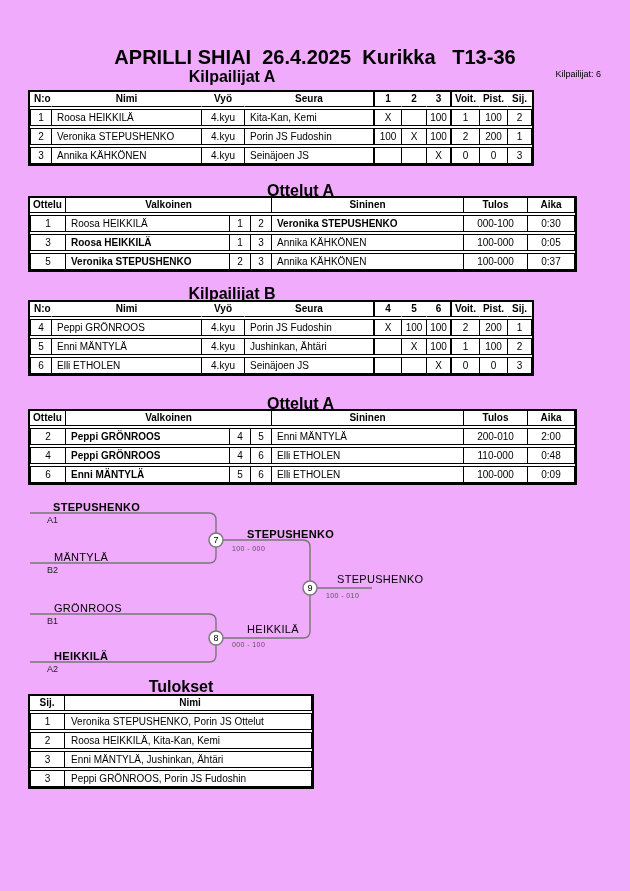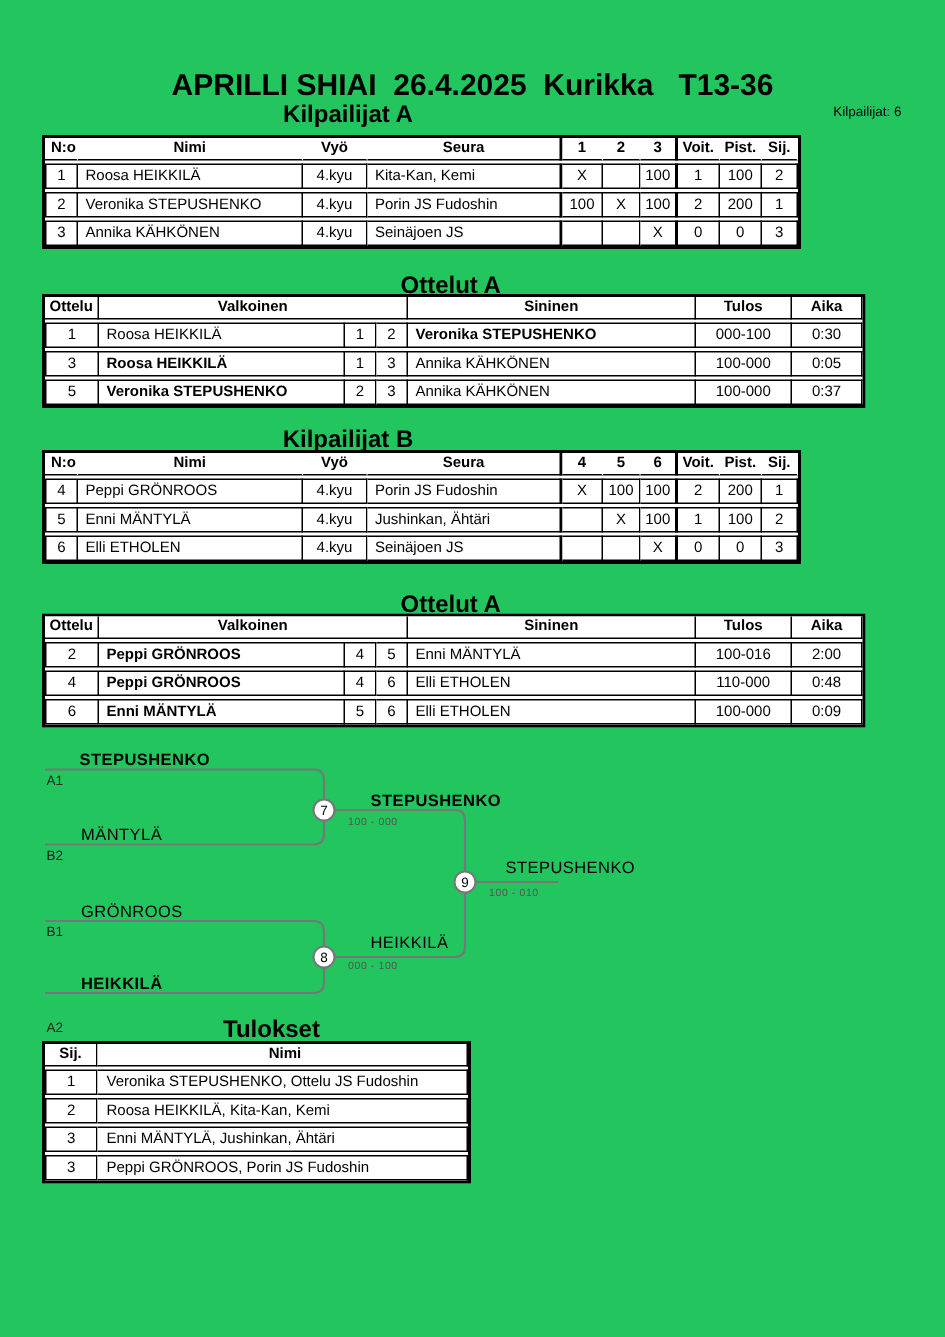--- a/index.html
+++ b/index.html
@@ -1,16 +1,16 @@
 <!DOCTYPE html>
 <html><head>
 <meta charset="utf-8">
 <style>
   html,body{margin:0;padding:0;background:#fff;}
-  .page{position:relative;width:630px;height:891px;background:#22c55e;
+  .page{position:relative;width:630px;height:891px;background:#f0abfc;
         font-family:"Liberation Sans",sans-serif;color:#000;overflow:hidden;}
 
   .main-title{position:absolute;top:46px;left:0;width:630px;text-align:center;
               font-size:20px;font-weight:bold;white-space:pre;}
   .sec{position:absolute;font-weight:bold;font-size:16px;text-align:center;}
   .count{position:absolute;top:69px;left:480px;width:121px;text-align:right;font-size:9px;}
 
   
   .tbl{position:absolute;border:2px solid #000;background:#fff;}
   .row{display:flex;}
@@ -43,21 +43,21 @@
   .mt .c1,.mt .c4{justify-content:flex-start;padding-left:5px;}
 
   
   .rt .cell{height:17px;}
   .rt .hdr .cell{height:15px;border-right-color:#000;}
   .rt .c0{width:35px}.rt .c1{width:247px}
   .rt .c1{justify-content:flex-start;padding-left:6px;}
 
   
   .bk{position:absolute;font-size:11px;line-height:1;letter-spacing:.3px;margin-left:16px;}
-  .seed{position:absolute;font-size:9px;color:#222;line-height:1;}
+  .seed{position:absolute;font-size:9px;color:#222;line-height:1;margin-left:16px;}
   .score{position:absolute;font-size:7px;color:#555;line-height:1;letter-spacing:.4px;}
   .cnum{position:absolute;width:14px;text-align:center;font-size:9px;line-height:1;}
   svg.lines{position:absolute;left:0;top:0;}
 </style>
 </head>
 <body>
 
 <div class="page">
 
   <div class="main-title">APRILLI SHIAI  26.4.2025  Kurikka   T13-36</div>
@@ -216,21 +216,21 @@
       <div class="cell h2">Sininen</div>
       <div class="cell h3">Tulos</div>
       <div class="cell h4">Aika</div>
     </div>
     <div class="row">
       <div class="cell c0">2</div>
       <div class="cell c1 b">Peppi GRÖNROOS</div>
       <div class="cell c2">4</div>
       <div class="cell c3">5</div>
       <div class="cell c4">Enni MÄNTYLÄ</div>
-      <div class="cell c5">100-016</div>
+      <div class="cell c5">200-010</div>
       <div class="cell c6">2:00</div>
     </div>
     <div class="row">
       <div class="cell c0">4</div>
       <div class="cell c1 b">Peppi GRÖNROOS</div>
       <div class="cell c2">4</div>
       <div class="cell c3">6</div>
       <div class="cell c4">Elli ETHOLEN</div>
       <div class="cell c5">110-000</div>
       <div class="cell c6">0:48</div>
@@ -261,21 +261,21 @@
     </g>
   </svg>
 
   <div class="bk b" style="left:37px;top:502px;">STEPUSHENKO</div>
   <div class="seed" style="left:31px;top:516px;">A1</div>
   <div class="bk" style="left:38px;top:552px;">MÄNTYLÄ</div>
   <div class="seed" style="left:31px;top:566px;text-align:right;">B2</div>
   <div class="bk" style="left:38px;top:603px;">GRÖNROOS</div>
   <div class="seed" style="left:31px;top:617px;">B1</div>
   <div class="bk b" style="left:38px;top:651px;">HEIKKILÄ</div>
-  <div class="seed" style="left:31px;top:681px;">A2</div>
+  <div class="seed" style="left:31px;top:665px;">A2</div>
 
   <div class="cnum" style="left:209px;top:536px;">7</div>
   <div class="cnum" style="left:209px;top:634px;">8</div>
   <div class="cnum" style="left:303px;top:584px;">9</div>
 
   <div class="bk b" style="left:231px;top:529px;">STEPUSHENKO</div>
   <div class="score" style="left:232px;top:545px;">100 - 000</div>
   <div class="bk" style="left:231px;top:624px;">HEIKKILÄ</div>
   <div class="score" style="left:232px;top:641px;">000 - 100</div>
   <div class="bk" style="left:321px;top:574px;">STEPUSHENKO</div>
@@ -283,21 +283,21 @@
 
   <div class="sec" style="top:678px;left:28px;width:306px;">Tulokset</div>
 
   <div class="tbl rt" style="left:28px;top:694px;">
     <div class="row hdr">
       <div class="cell c0">Sij.</div>
       <div class="cell c1" style="justify-content:center;">Nimi</div>
     </div>
     <div class="row">
       <div class="cell c0">1</div>
-      <div class="cell c1">Veronika STEPUSHENKO, Ottelu JS Fudoshin</div>
+      <div class="cell c1">Veronika STEPUSHENKO, Porin JS Ottelut</div>
     </div>
     <div class="row">
       <div class="cell c0">2</div>
       <div class="cell c1">Roosa HEIKKILÄ, Kita-Kan, Kemi</div>
     </div>
     <div class="row">
       <div class="cell c0">3</div>
       <div class="cell c1">Enni MÄNTYLÄ, Jushinkan, Ähtäri</div>
     </div>
     <div class="row">

